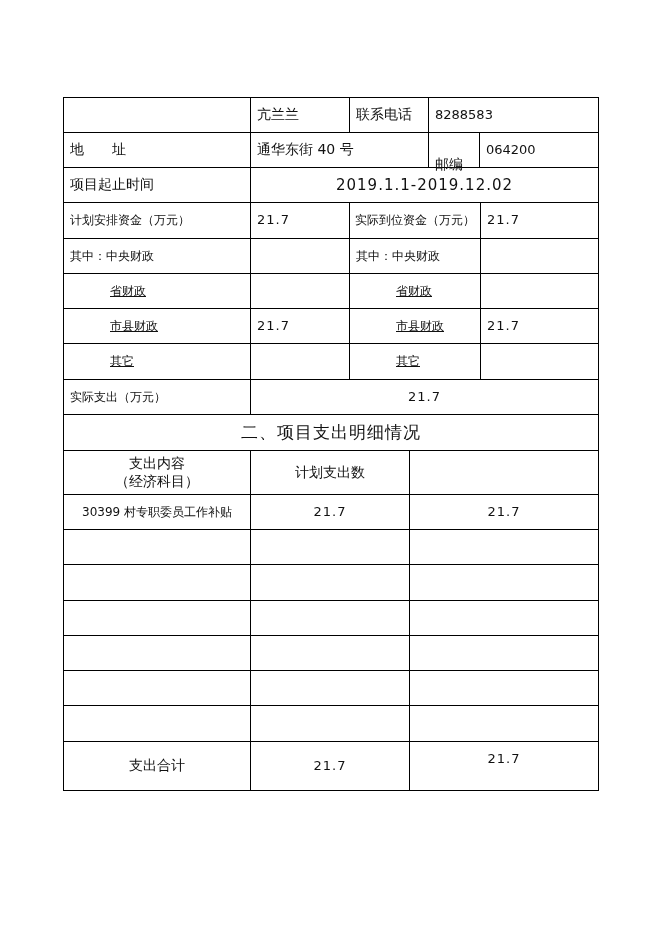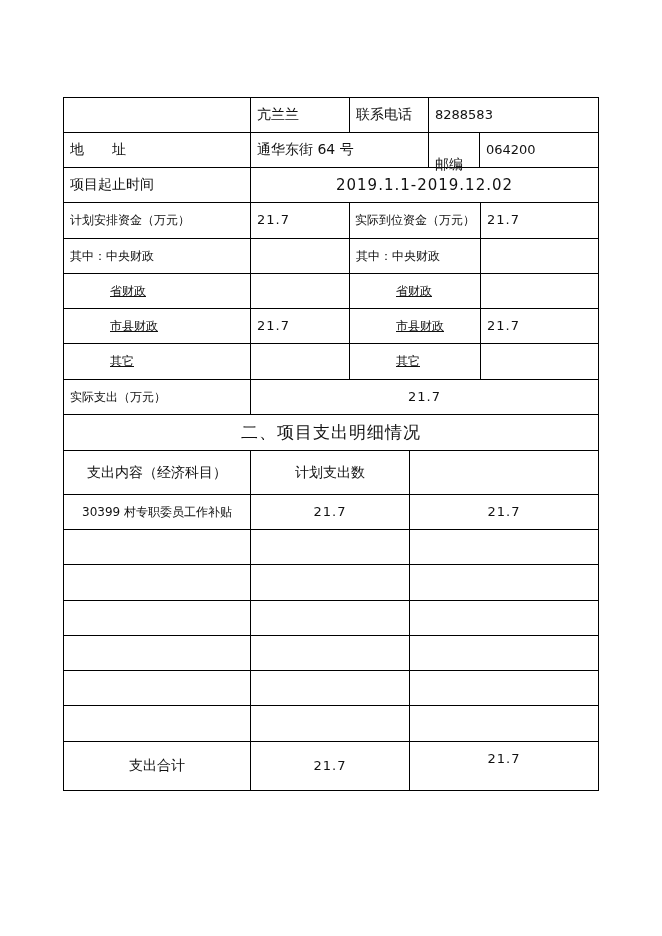--- a/index.html
+++ b/index.html
@@ -60,21 +60,21 @@
   <div class="vl" style="left:480px;top:202px;height:177px"></div>
 
   <div class="vl" style="left:250px;top:450px;height:341px"></div>
   <div class="vl" style="left:409px;top:450px;height:341px"></div>
 
   <div class="cell l big" style="left:251px;top:98px;width:98px;height:34px">亢兰兰</div>
   <div class="cell l big" style="left:350px;top:98px;width:78px;height:34px">联系电话</div>
   <div class="cell l" style="left:429px;top:98px;width:169px;height:34px">8288583</div>
 
   <div class="cell l big" style="left:64px;top:133px;width:186px;height:34px;white-space:pre">地　　址</div>
-  <div class="cell l big" style="left:251px;top:133px;width:177px;height:34px">通华东街 64 号</div>
+  <div class="cell l big" style="left:251px;top:133px;width:177px;height:34px">通华东街 40 号</div>
   <div class="cell l big" style="left:429px;top:148px;width:50px;height:34px">邮编</div>
   <div class="cell l" style="left:480px;top:133px;width:118px;height:34px">064200</div>
 
   <div class="cell l big" style="left:64px;top:168px;width:186px;height:34px">项目起止时间</div>
   <div class="cell c big num" style="left:251px;top:168px;width:347px;height:34px;font-size:15px">2019.1.1-2019.12.02</div>
 
   <div class="cell l small" style="left:64px;top:203px;width:186px;height:35px">计划安排资金（万元）</div>
   <div class="cell l num" style="left:251px;top:203px;width:98px;height:35px">21.7</div>
   <div class="cell l small" style="left:350px;top:203px;width:130px;height:35px;padding-left:5px">实际到位资金（万元）</div>
   <div class="cell l num" style="left:481px;top:203px;width:117px;height:35px">21.7</div>
@@ -97,21 +97,21 @@
   <div class="cell l small indent" style="left:64px;top:344px;width:186px;height:35px">其它</div>
   <div class="cell l num" style="left:251px;top:344px;width:98px;height:35px"></div>
   <div class="cell l small indent" style="left:350px;top:344px;width:130px;height:35px">其它</div>
   <div class="cell l num" style="left:481px;top:344px;width:117px;height:35px"></div>
 
   <div class="cell l small" style="left:64px;top:380px;width:186px;height:34px">实际支出（万元）</div>
   <div class="cell c num" style="left:251px;top:380px;width:347px;height:34px">21.7</div>
 
   <div class="cell c title" style="left:64px;top:415px;width:534px;height:35px">二、项目支出明细情况</div>
 
-  <div class="cell c big" style="left:64px;top:451px;width:186px;height:43px;flex-direction:row;justify-content:center">
+  <div class="cell c big" style="left:64px;top:451px;width:186px;height:43px;flex-direction:column;justify-content:center">
     <span>支出内容</span>
     <span>（经济科目）</span>
   </div>
   <div class="cell c big" style="left:251px;top:451px;width:158px;height:43px">计划支出数</div>
 
   <div class="cell c small" style="left:64px;top:495px;width:186px;height:34px">30399 村专职委员工作补贴</div>
   <div class="cell c num" style="left:251px;top:495px;width:158px;height:34px">21.7</div>
   <div class="cell c num" style="left:410px;top:495px;width:188px;height:34px">21.7</div>
 
   <div class="cell c small" style="left:64px;top:530px;width:186px;height:34px"></div>

